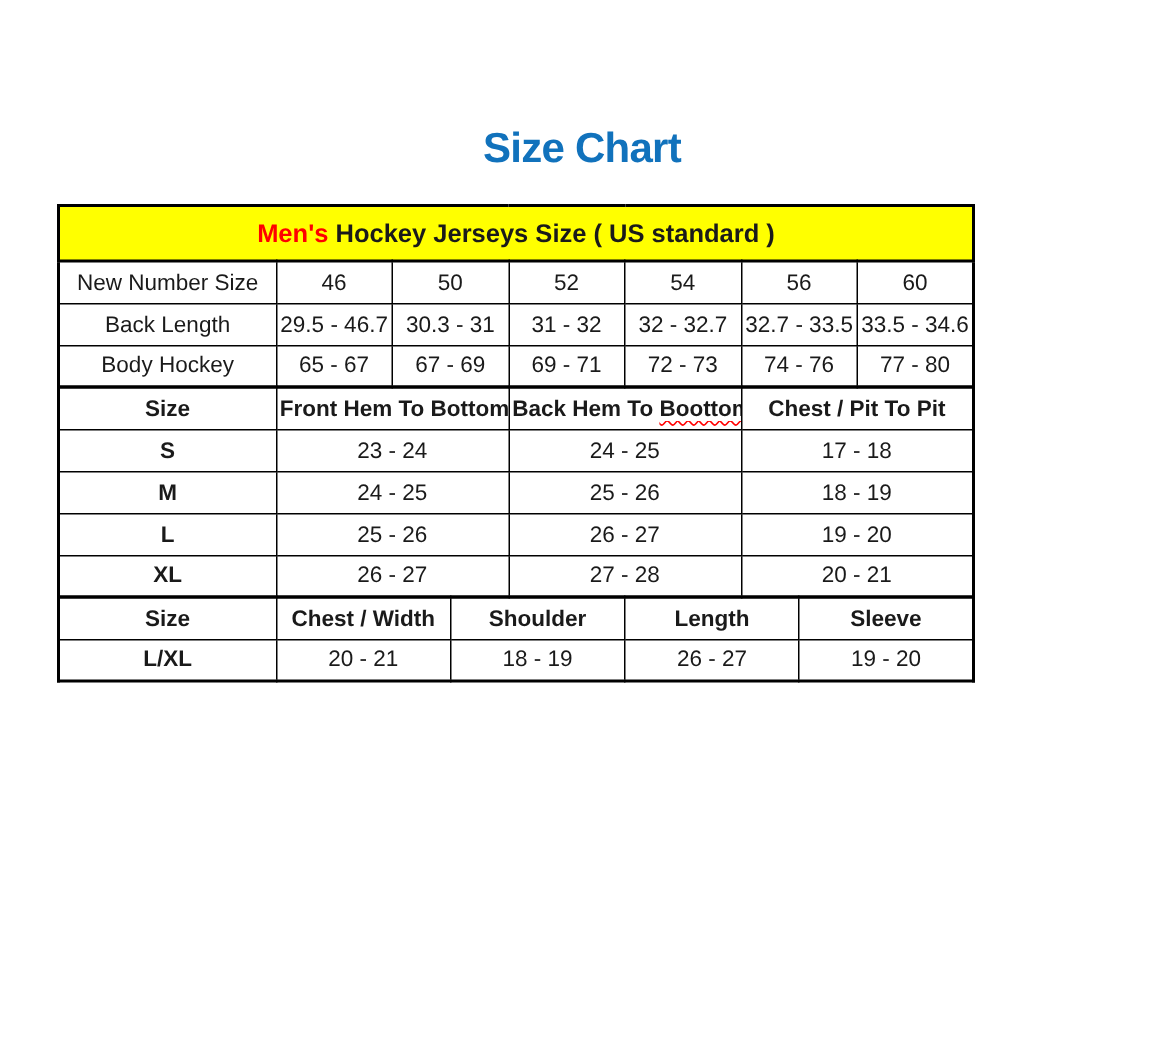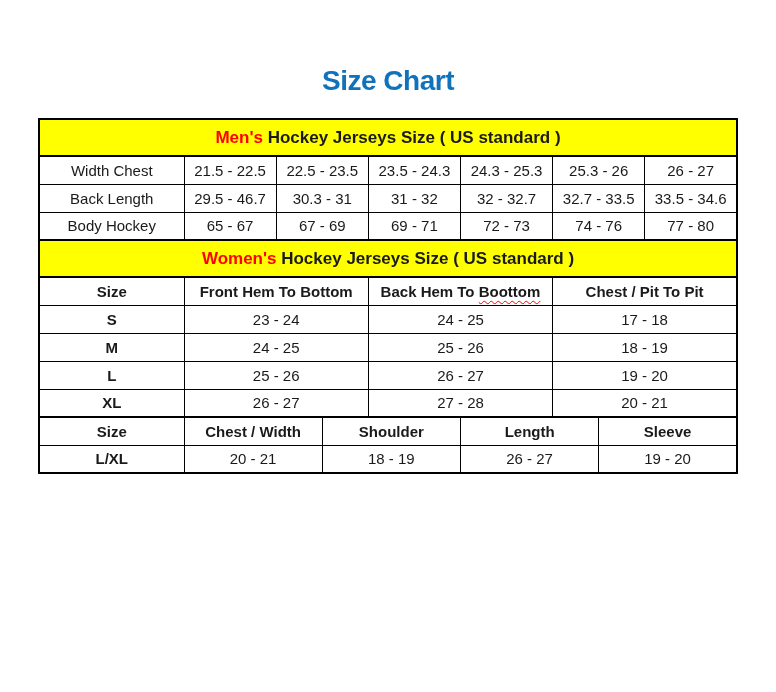--- a/index.html
+++ b/index.html
@@ -11,33 +11,33 @@
   }
   * { box-sizing: border-box; }
   html, body {
     margin: 0; padding: 0;
     width: 776px; height: 692px;
     background: #ffffff;
     font-family: "Liberation Sans", sans-serif;
     color: var(--text-black);
     overflow: hidden;
   }
-  .page { padding-top: 64px; }
+  .page { padding-top: 82px; }
   .page-title {
     text-align: center;
     color: var(--title-blue);
     font-size: 28px;
     font-weight: bold;
     letter-spacing: -0.5px;
     margin: 0 0 20px 0;
     line-height: 34px;
   }
   .chart-wrap { width: 700px; margin: 0 auto; }
   table.size-table {
-    width: 700px;
+    width: 612px;
     border-collapse: collapse;
     table-layout: fixed;
     border: 2px solid var(--border-black);
   }
   table.size-table + table.size-table { margin-top: -2px; }
   .size-table th, .size-table td {
     border: 1px solid var(--border-black);
     text-align: center;
     vertical-align: middle;
     font-size: 15px;
@@ -86,27 +86,27 @@
           <col>
           <col>
       </colgroup>
       <thead>
         <tr>
           <th class="section-header" colspan="7"><span class="red-accent">Men's</span><span> Hockey Jerseys Size ( US standard )</span></th>
         </tr>
       </thead>
       <tbody>
           <tr>
-            <td>Width Chest</td>
-            <td>21.5 - 22.5</td>
-            <td>22.5 - 23.5</td>
-            <td>23.5 - 24.3</td>
-            <td>24.3 - 25.3</td>
-            <td>25.3 - 26</td>
-            <td>26 - 27</td>
+            <td>New Number Size</td>
+            <td>46</td>
+            <td>50</td>
+            <td>52</td>
+            <td>54</td>
+            <td>56</td>
+            <td>60</td>
           </tr>
           <tr>
             <td>Back Length</td>
             <td>29.5 - 46.7</td>
             <td>30.3 - 31</td>
             <td>31 - 32</td>
             <td>32 - 32.7</td>
             <td>32.7 - 33.5</td>
             <td>33.5 - 34.6</td>
           </tr>
@@ -123,23 +123,20 @@
     </table>
 
     <table class="size-table bold-first">
       <colgroup>
         <col class="first-col">
           <col>
           <col>
           <col>
       </colgroup>
       <thead>
-        <tr>
-          <th class="section-header" colspan="4"><span class="red-accent">Women's</span><span> Hockey Jerseys Size ( US standard )</span></th>
-        </tr>
         <tr>
           <th>Size</th>
           <th>Front Hem To Bottom</th>
           <th><span>Back Hem To </span><span class="squiggle">Boottom</span></th>
           <th>Chest / Pit To Pit</th>
         </tr>
       </thead>
       <tbody>
           <tr>
             <td>S</td>

